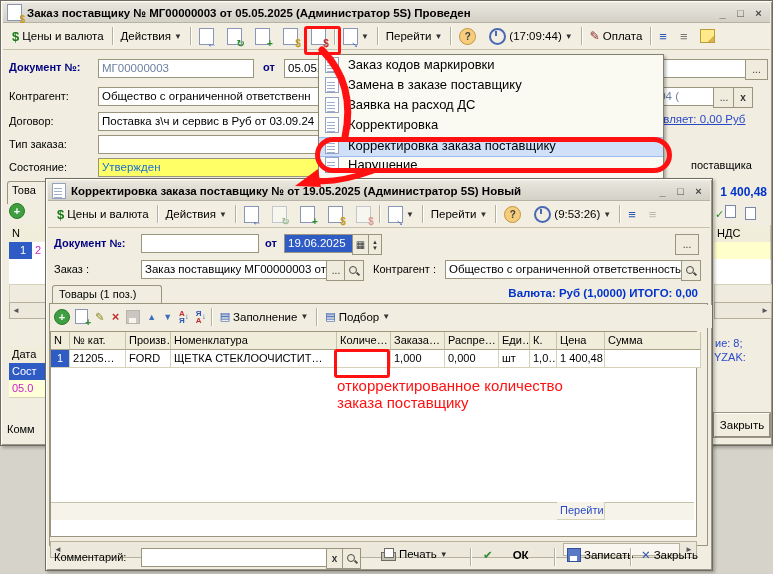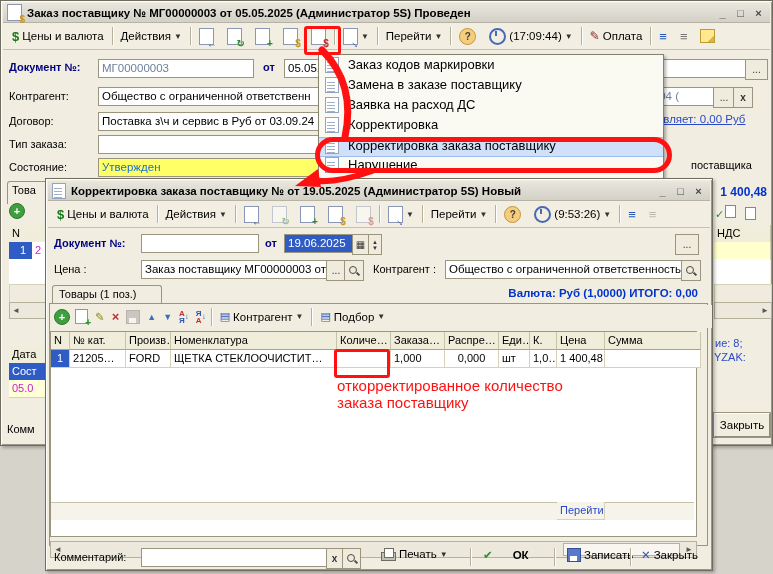--- a/index.html
+++ b/index.html
@@ -334,21 +334,21 @@
   <div class="field" style="left:95px;top:55px;width:110px"></div>
   <span class="abs lblnavy" style="left:219px;top:58px">от</span>
   <div class="field" style="left:238px;top:55px;width:66px;background:#2f5bc4;color:#fff">19.06.2025</div>
   <div class="sbtn" style="left:306px;top:55px;width:15px">▦</div>
   <div class="sbtn" style="left:322px;top:55px;width:12px;flex-direction:column;font-size:6px;line-height:6px">
       <span>▲</span>
       <span>▼</span>
     </div>
   <div class="sbtn" style="left:629px;top:55px;width:22px">...</div>
 
-  <span class="abs lbl" style="left:8px;top:84px">Цена :</span>
+  <span class="abs lbl" style="left:8px;top:84px">Заказ :</span>
   <div class="field" style="left:95px;top:81px;width:183px">Заказ поставщику МГ00000003 от 0</div>
   <div class="sbtn" style="left:280px;top:81px;width:18px">...</div>
   <div class="sbtn" style="left:298px;top:81px;width:18px">
       <span class="mag"></span>
     </div>
   <span class="abs lbl" style="left:327px;top:84px">Контрагент :</span>
   <div class="field" style="left:399px;top:81px;width:234px">Общество с ограниченной ответственностью ",</div>
   <div class="sbtn" style="left:635px;top:81px;width:18px">
       <span class="mag"></span>
     </div>
@@ -386,21 +386,21 @@
           <span style="display:inline-flex;flex-direction:column">
             <span style="color:#2b56b8">Я</span>
             <span style="color:#c03030">А</span>
           </span>
           <span style="color:#2b56b8">↓</span>
         </span>
       </span>
     <span class="sep"></span>
     <span class="tbtn">
         <span class="treeico" style="font-size:11px">▤</span>
-        <span>Контрагент</span>
+        <span>Заполнение</span>
         <span class="caret">▼</span>
       </span>
     <span class="sep"></span>
     <span class="tbtn">
         <span class="treeico" style="font-size:11px">▤</span>
         <span>Подбор</span>
         <span class="caret">▼</span>
       </span>
   </div>
 
@@ -417,21 +417,21 @@
     <div class="hcell" style="left:479px;top:0;width:20px">К.</div>
     <div class="hcell" style="left:506px;top:0;width:41px">Цена</div>
     <div class="hcell" style="left:554px;top:0;width:89px">Сумма</div>
 
     <div class="ccell rowsel" style="left:0;top:18px;width:12px;text-align:center">1</div>
     <div class="ccell" style="left:19px;top:18px;width:49px">21205…</div>
     <div class="ccell" style="left:75px;top:18px;width:38px">FORD</div>
     <div class="ccell" style="left:120px;top:18px;width:159px">ЩЕТКА СТЕКЛООЧИСТИТ…</div>
     <div class="ccell" style="left:286px;top:18px;width:47px"></div>
     <div class="ccell" style="left:340px;top:18px;width:47px">1,000</div>
-    <div class="ccell" style="left:394px;top:18px;width:47px;text-align:center">0,000</div>
+    <div class="ccell" style="left:394px;top:18px;width:47px;text-align:left">0,000</div>
     <div class="ccell" style="left:448px;top:18px;width:24px">шт</div>
     <div class="ccell" style="left:479px;top:18px;width:20px">1,0…</div>
     <div class="ccell" style="left:506px;top:18px;width:41px;text-align:right">1 400,48</div>
     <div class="ccell" style="left:554px;top:18px;width:89px"></div>
 
     <div class="abs" style="left:0;top:170px;width:643px;height:17px;background:#f6f4ea;border-top:1px solid #c7c3a8"></div>
     <div class="ccell" style="left:506px;top:170px;width:41px;background:#f6f4ea;color:#2a49c8">Перейти…</div>
   </div>
 
   <div class="scroll" style="left:4px;top:362px;width:645px;height:15px">

